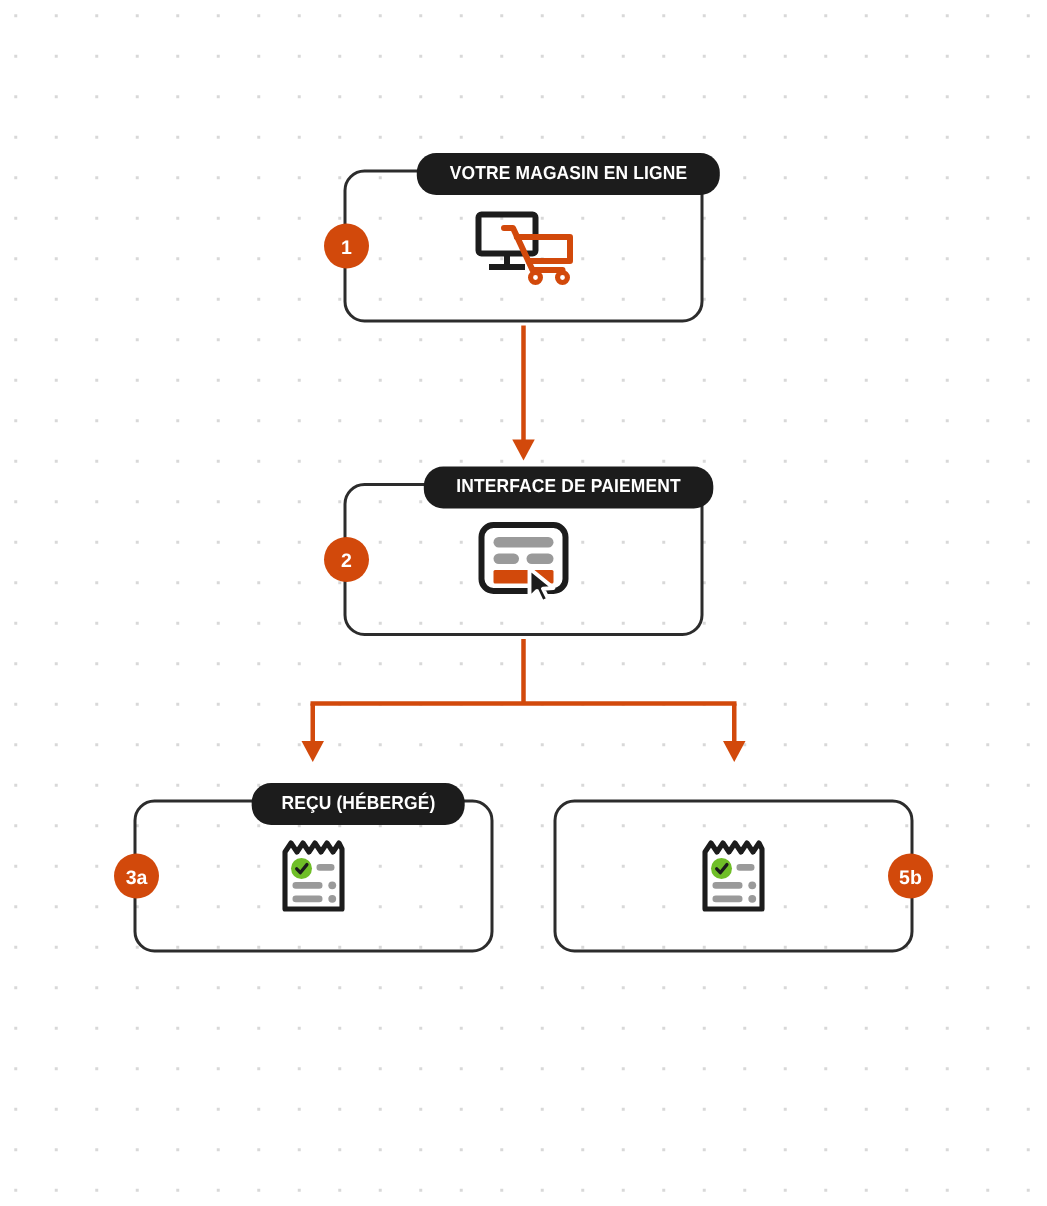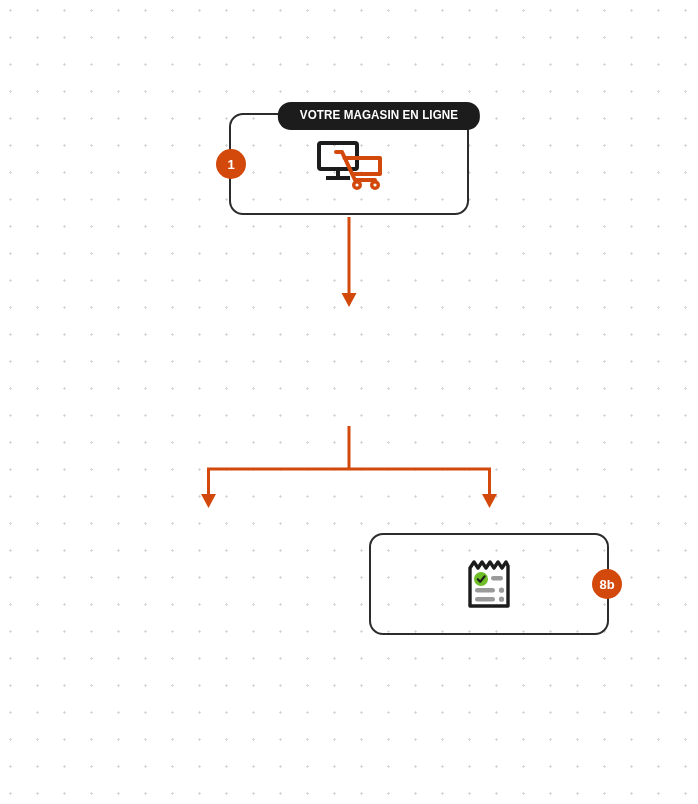--- a/index.html
+++ b/index.html
@@ -140,32 +140,68 @@
         <line x1="13" y1="40" x2="37" y2="40" stroke="#1c1c1c" stroke-width="4"></line>
 
         <path d="M23 14 L29 14 L42 42 L62 42" fill="none" stroke="#d2490b" stroke-width="4" stroke-linecap="round" stroke-linejoin="round"></path>
         <path d="M31.5 20 L67 20 L67 36 L39.5 36" fill="none" stroke="#d2490b" stroke-width="4" stroke-linecap="round" stroke-linejoin="round"></path>
         <circle cx="44" cy="47" r="3.3" fill="none" stroke="#d2490b" stroke-width="3.4"></circle>
         <circle cx="62" cy="47" r="3.3" fill="none" stroke="#d2490b" stroke-width="3.4"></circle>
       </svg>
     </div>
   </div>
 
-
-
-  <div class="node" id="node-receipt-store">
-    <div class="badge right">8b</div>
+  <div class="node" id="node-payment">
+    <div class="node-label">
+      <span>INTERFACE DE PAIEMENT</span>
+    </div>
+    <div class="badge left">2</div>
+    <div class="icon-wrap">
+      <svg width="72" height="58" viewBox="0 0 72 58">
+        <rect x="8" y="6" width="56" height="44" rx="8" fill="#ffffff" stroke="#1c1c1c" stroke-width="4"></rect>
+        <rect x="16" y="14" width="40" height="7" rx="3.5" fill="#9a9a9a"></rect>
+        <rect x="16" y="25" width="17" height="7" rx="3.5" fill="#9a9a9a"></rect>
+        <rect x="38" y="25" width="18" height="7" rx="3.5" fill="#9a9a9a"></rect>
+        <rect x="16" y="36" width="40" height="9" rx="1" fill="#d2490b"></rect>
+
+        <path d="M40 35 L40 55 L45 50 L48.5 57.5 L52.5 55.5 L49 48.5 L56 48 Z" fill="#1c1c1c" stroke="#ffffff" stroke-width="2.6" stroke-linejoin="round"></path>
+      </svg>
+    </div>
+  </div>
+
+  <div class="node" id="node-receipt-hosted">
+    <div class="node-label">
+      <span>REÇU (HÉBERGÉ)</span>
+    </div>
+    <div class="badge left">3a</div>
     <div class="icon-wrap">
       <svg width="52" height="56" viewBox="0 0 52 56">
         <path d="M7 12 L11 6 L15 12 L19 6 L23 12 L27 6 L31 12 L35 6 L39 12 L43 6 L45 10
                  L45 50 L7 50 Z" fill="#ffffff" stroke="#1c1c1c" stroke-width="3.4" stroke-linejoin="round"></path>
         <circle cx="18" cy="23" r="7" fill="#6fbe27"></circle>
         <path d="M14.8 23.2 L17.2 25.8 L21.6 20.4" fill="none" stroke="#1c1c1c" stroke-width="2.2" stroke-linecap="round" stroke-linejoin="round"></path>
         <rect x="28" y="20" width="12" height="4.5" rx="2.2" fill="#9a9a9a"></rect>
         <rect x="12" y="32" width="20" height="4.5" rx="2.2" fill="#9a9a9a"></rect>
         <circle cx="38.5" cy="34.2" r="2.6" fill="#9a9a9a"></circle>
         <rect x="12" y="41" width="20" height="4.5" rx="2.2" fill="#9a9a9a"></rect>
         <circle cx="38.5" cy="43.2" r="2.6" fill="#9a9a9a"></circle>
       </svg>
     </div>
   </div>
 
+  <div class="node" id="node-receipt-store">
+    <div class="badge right">5b</div>
+    <div class="icon-wrap">
+      <svg width="52" height="56" viewBox="0 0 52 56">
+        <path d="M7 12 L11 6 L15 12 L19 6 L23 12 L27 6 L31 12 L35 6 L39 12 L43 6 L45 10
+                 L45 50 L7 50 Z" fill="#ffffff" stroke="#1c1c1c" stroke-width="3.4" stroke-linejoin="round"></path>
+        <circle cx="18" cy="23" r="7" fill="#6fbe27"></circle>
+        <path d="M14.8 23.2 L17.2 25.8 L21.6 20.4" fill="none" stroke="#1c1c1c" stroke-width="2.2" stroke-linecap="round" stroke-linejoin="round"></path>
+        <rect x="28" y="20" width="12" height="4.5" rx="2.2" fill="#9a9a9a"></rect>
+        <rect x="12" y="32" width="20" height="4.5" rx="2.2" fill="#9a9a9a"></rect>
+        <circle cx="38.5" cy="34.2" r="2.6" fill="#9a9a9a"></circle>
+        <rect x="12" y="41" width="20" height="4.5" rx="2.2" fill="#9a9a9a"></rect>
+        <circle cx="38.5" cy="43.2" r="2.6" fill="#9a9a9a"></circle>
+      </svg>
+    </div>
+  </div>
+
 </div>
 
 </body></html>

